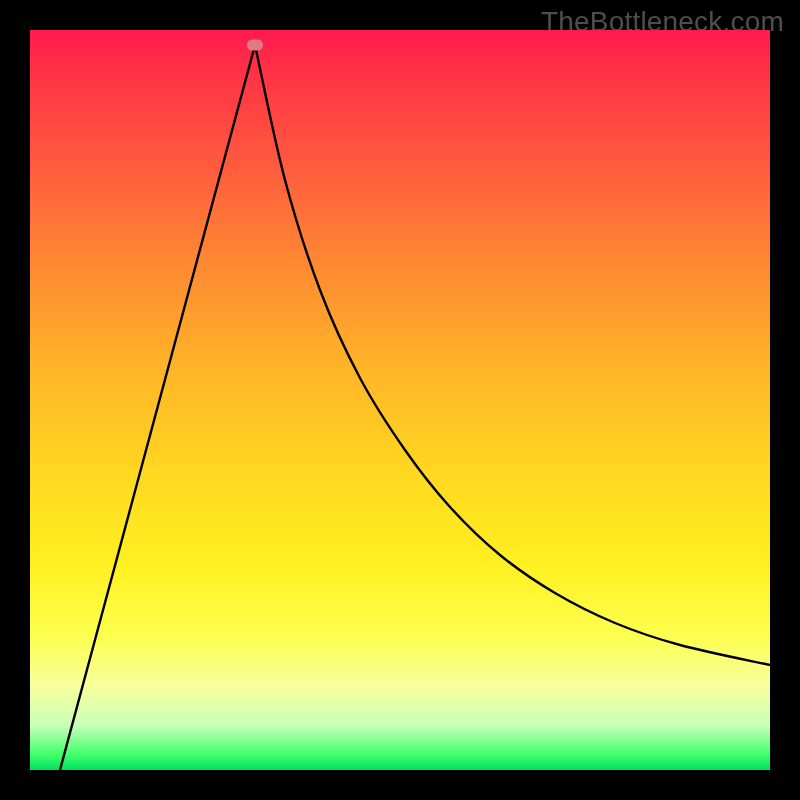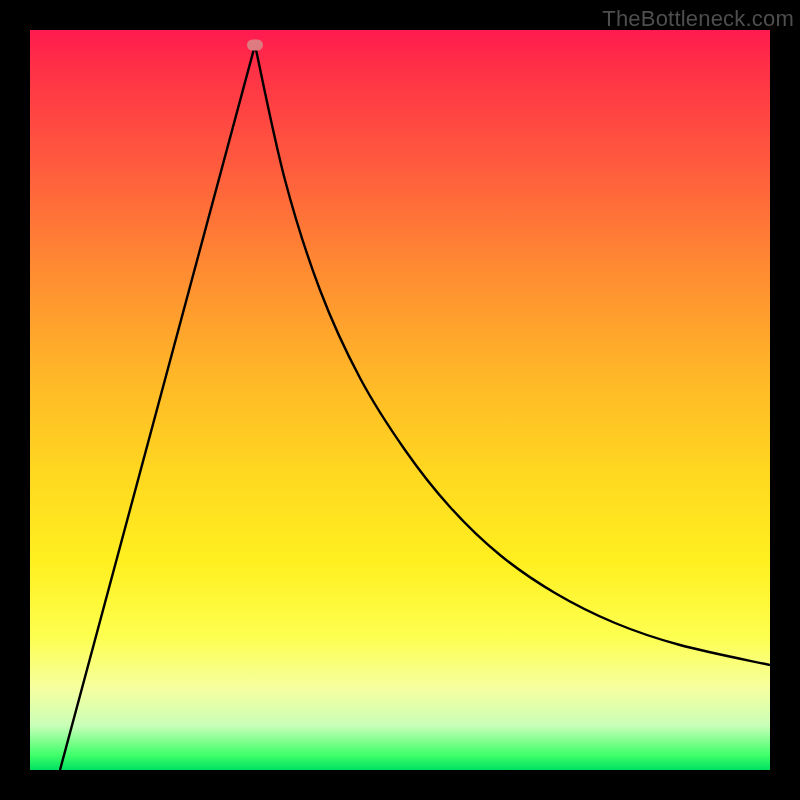--- a/index.html
+++ b/index.html
@@ -28,23 +28,23 @@
       #fdff50 82%,
       #f6ffa0 89%,
       #c8ffb8 94%,
       #3fff6a 98%,
       #00e060 100%
     );
   }
   .watermark {
     position: absolute;
     top: 6px;
-    right: 6px;
+    right: 16px;
     color: #4e4e4e;
-    font-size: 22px;
+    font-size: 28px;
     font-weight: 500;
     letter-spacing: 0.2px;
   }
   svg.curve {
     position: absolute;
     left: 0;
     top: 0;
     width: 740px;
     height: 740px;
   }

